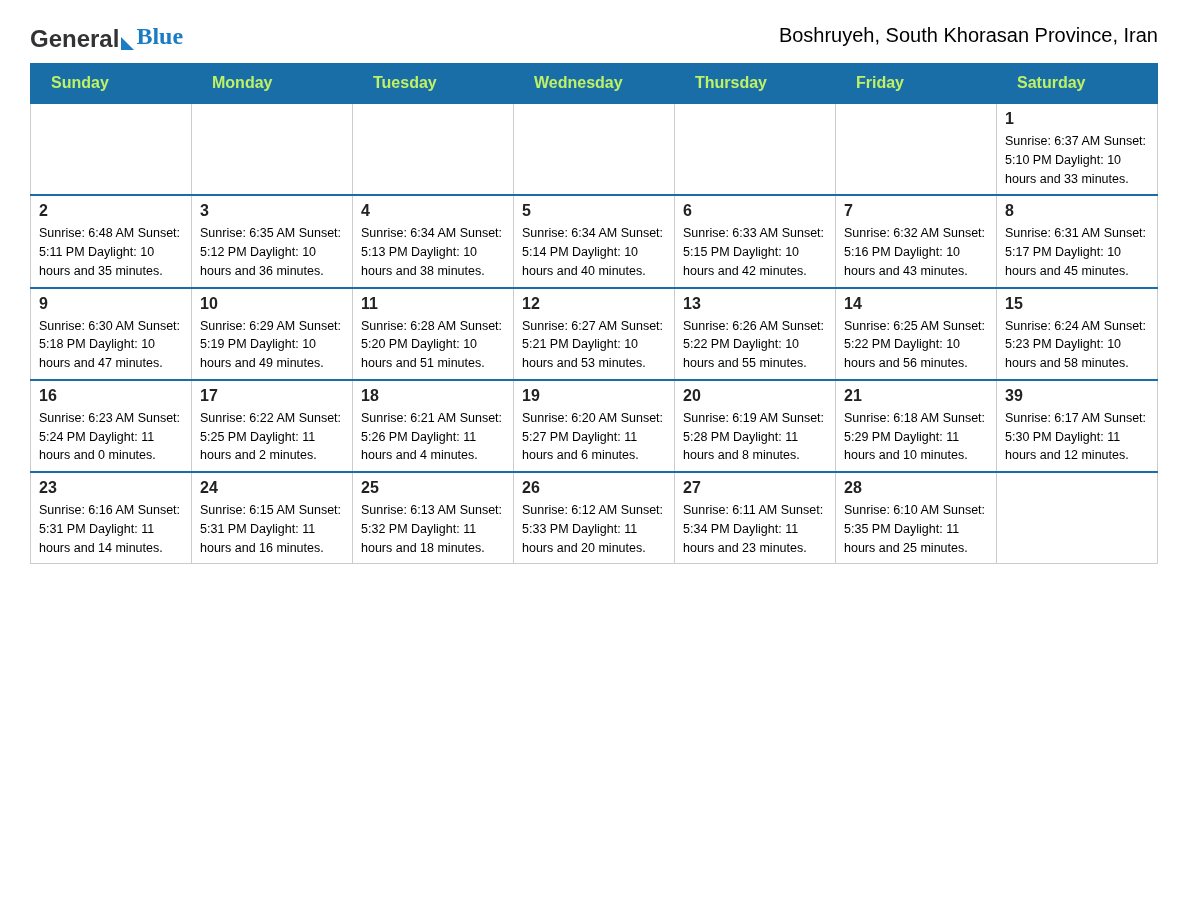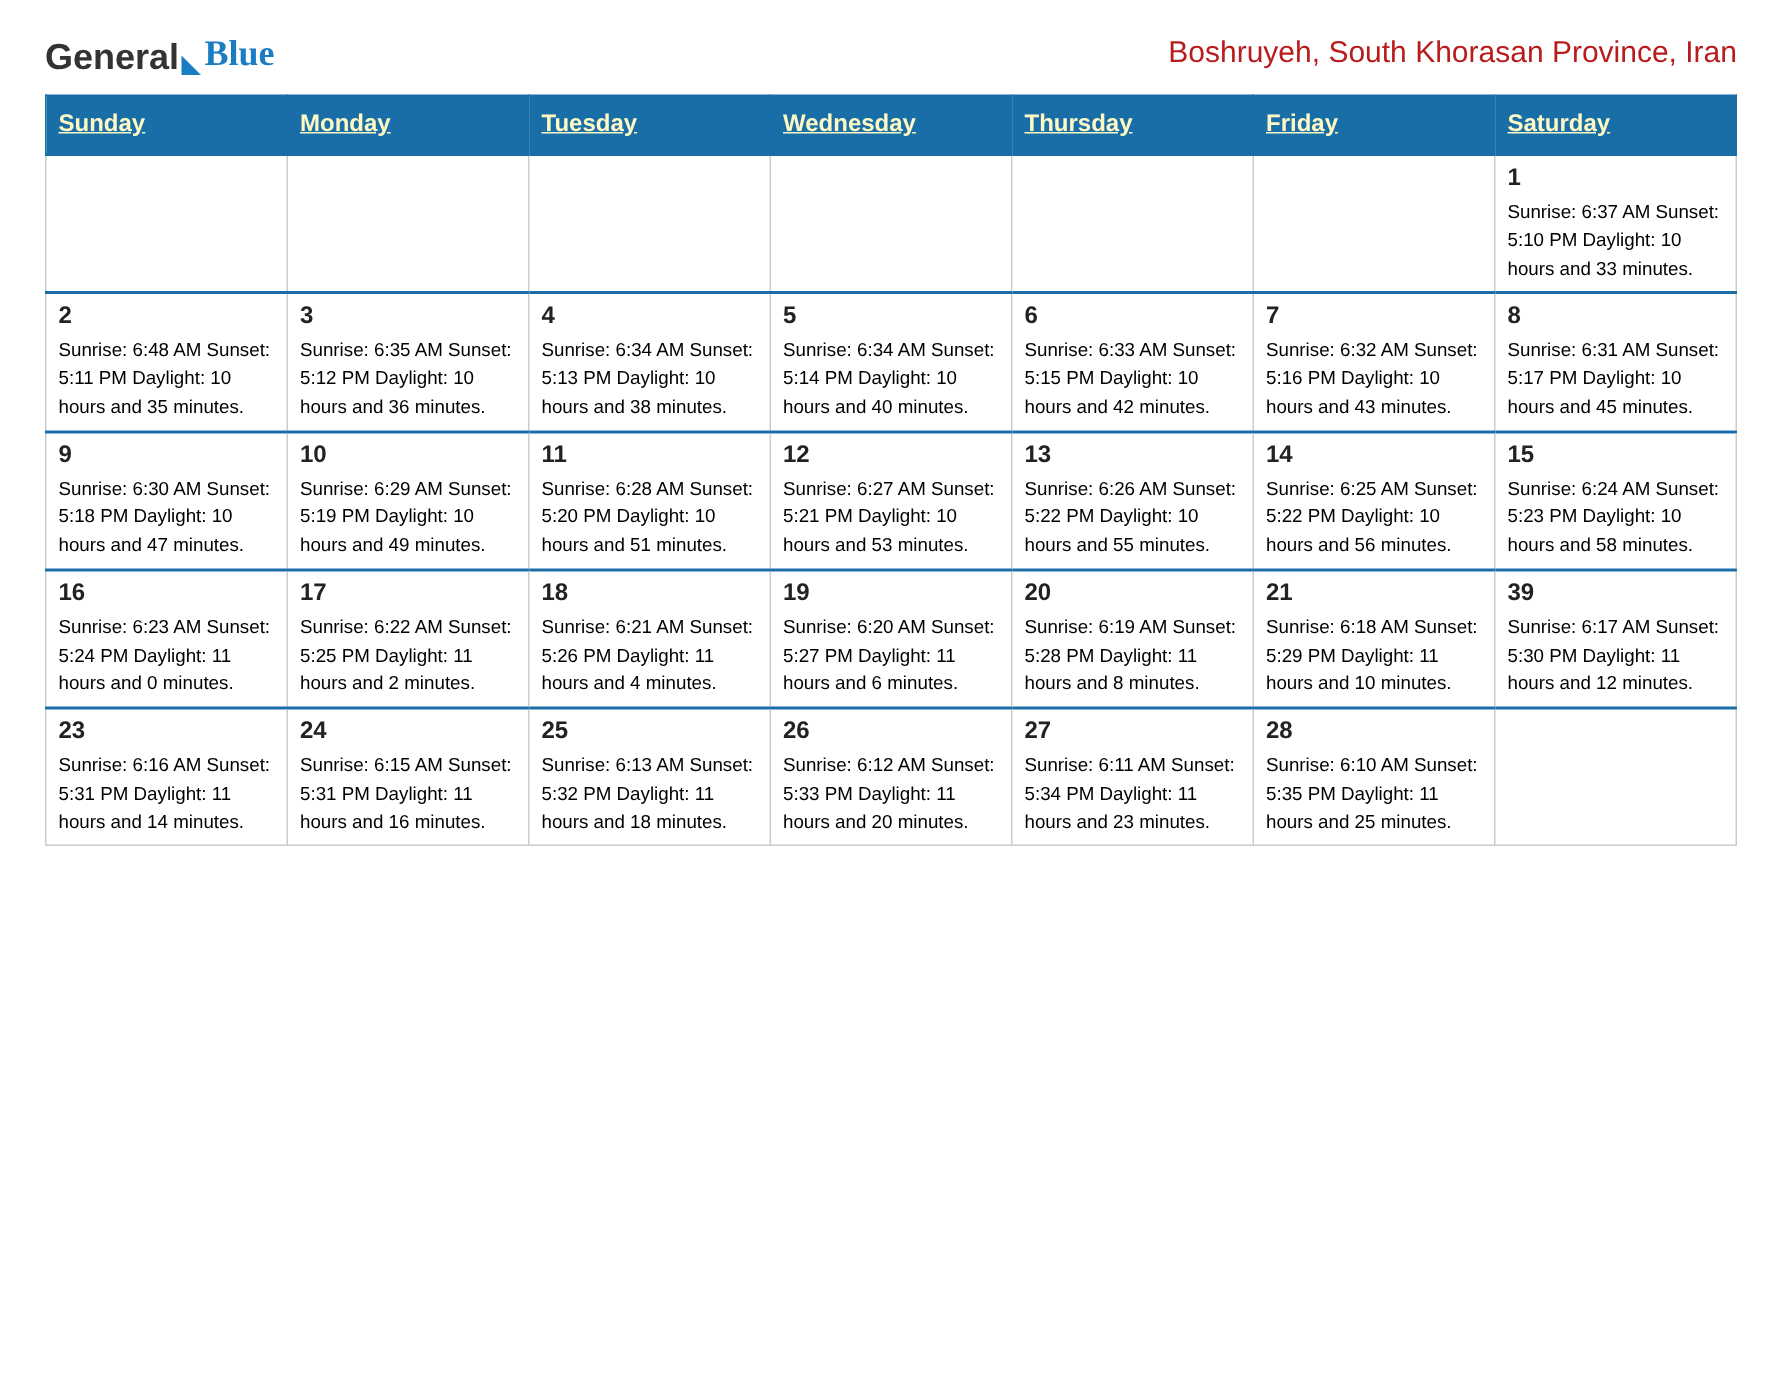--- a/index.html
+++ b/index.html
@@ -25,37 +25,36 @@
       text-align: right;
     }
     .month-title {
       font-size: 52px;
       font-weight: bold;
       color: #222;
       line-height: 1.1;
     }
     .location-title {
       font-size: 20px;
-      color: #b91c1c;
+      color: #000000;
       margin-top: 4px;
     }
     .calendar-table {
       width: 100%;
       border-collapse: collapse;
       margin-top: 10px;
     }
     .calendar-table th {
       background-color: #1a6ea8;
-      color: #fef9c3;
+      color: #bef264;
       font-size: 16px;
       font-weight: bold;
-      padding: 10px 8px;
+      padding: 10px 20px;
       text-align: left;
       border: 1px solid #1a6ea8;
-      text-decoration: underline;
     }
     .calendar-table td {
       vertical-align: top;
       border: 1px solid #ccc;
       padding: 6px 8px;
       width: calc(100% / 7);
       min-height: 100px;
       font-size: 13px;
       color: #333;
       background: #fff;

